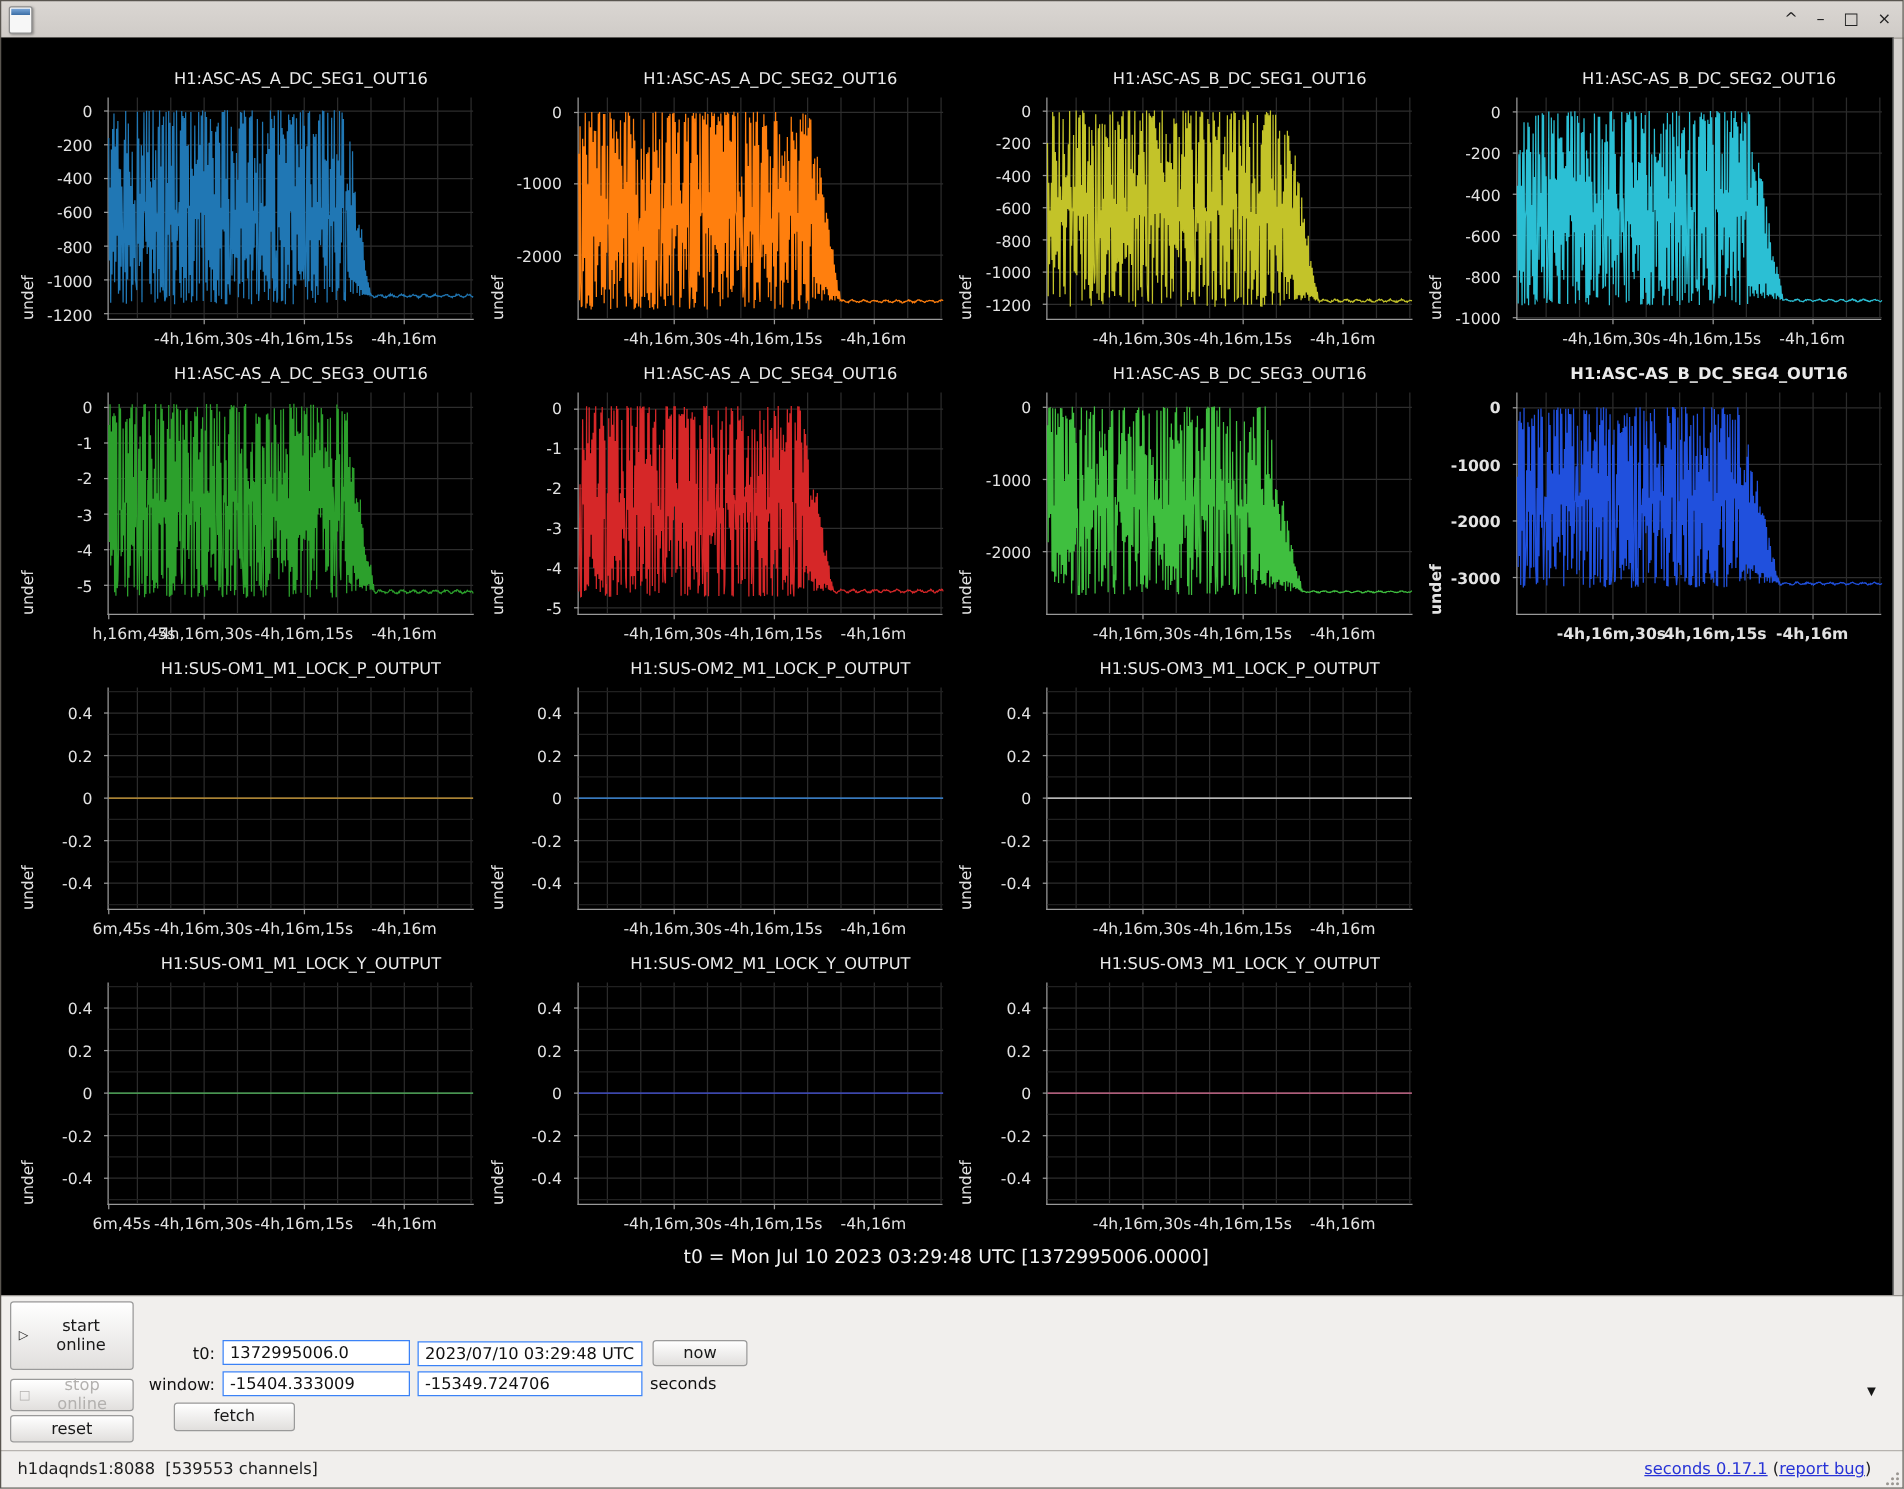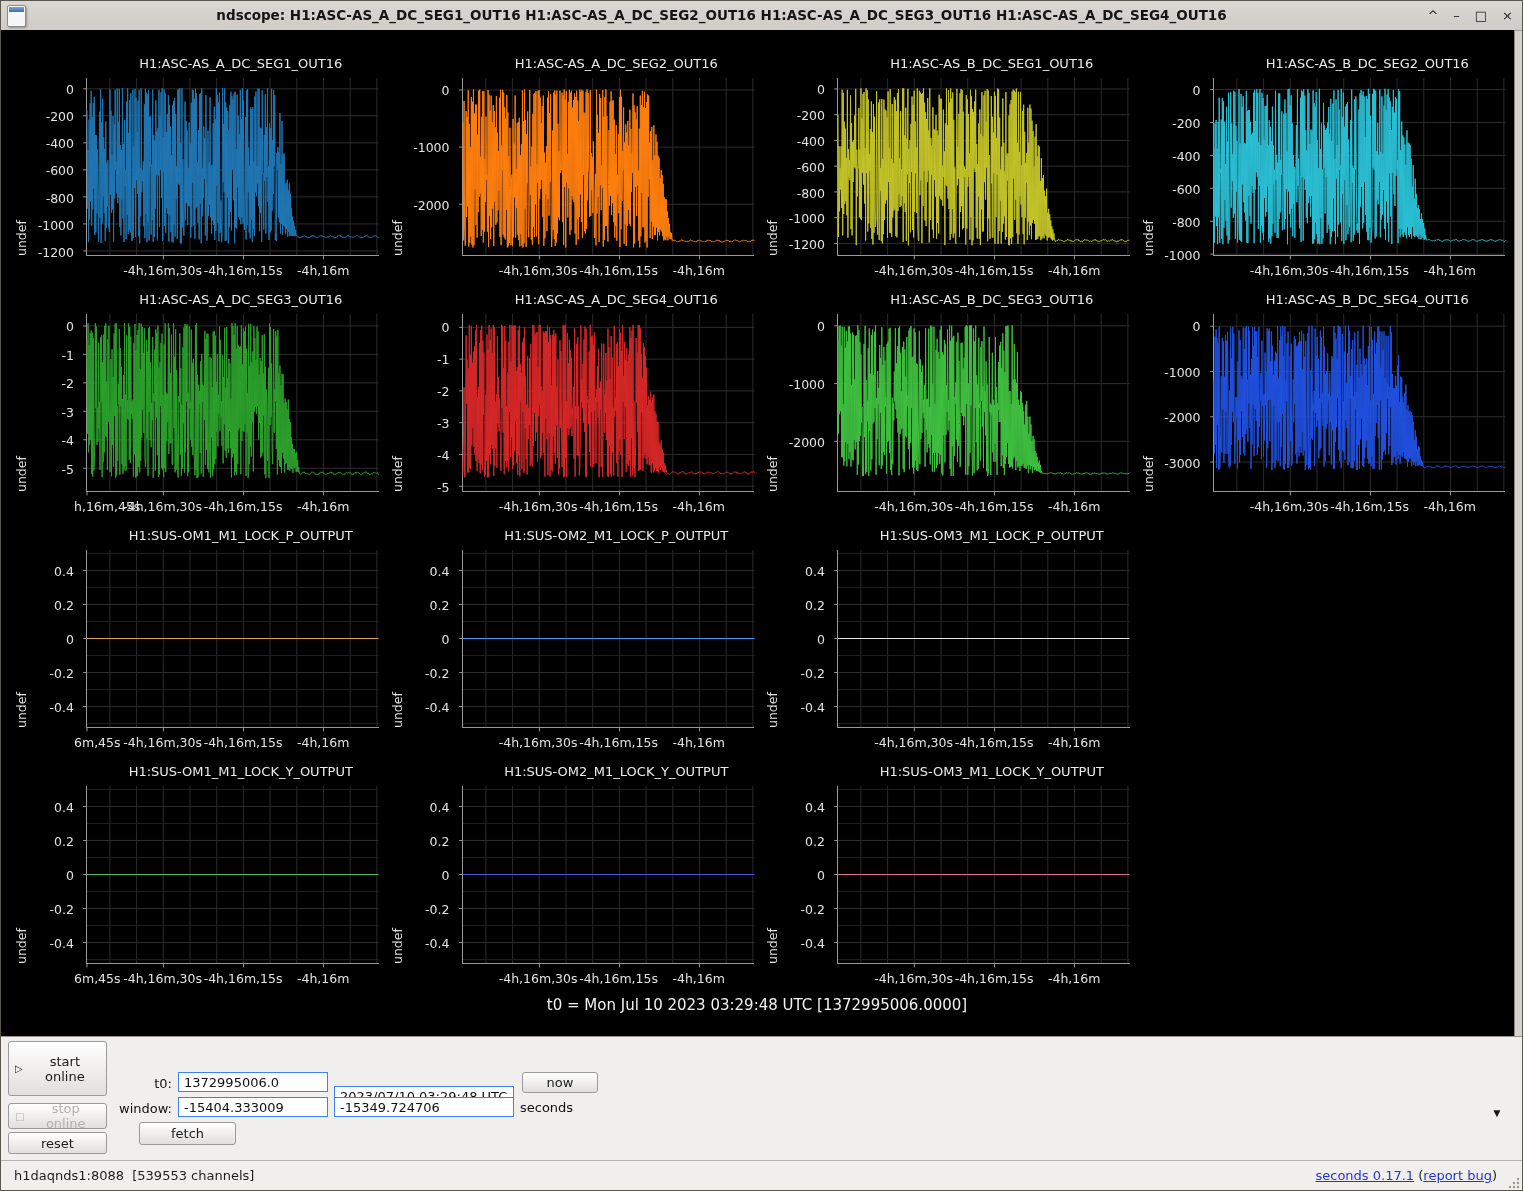--- a/index.html
+++ b/index.html
@@ -55,21 +55,21 @@
   .tab{height:22px;line-height:22px;padding:0 15px;font-size:13px;
        background:linear-gradient(#f4f3f2,#e3e1df);border:1px solid #ababab;border-bottom:none;
        border-radius:3px 3px 0 0;margin-right:3px;color:#1c1c1c;position:relative;}
   .tab.active{height:27px;line-height:27px;background:#fff;margin-bottom:-1px;z-index:3;}
 
   .lbl{position:absolute;font-size:13px;color:#111;text-align:right;white-space:nowrap;}
   .field{position:absolute;height:18px;border:1px solid #3b82f6;background:#fff;
          font-family:inherit;font-size:13px;padding:0 5px;color:#111;}
   #t0-label{left:120px;top:39px;width:52px;}
   #t0-gps{left:178px;top:35px;width:138px;}
-  #t0-utc{left:334px;top:49px;width:168px;}
+  #t0-utc{left:334px;top:36px;width:168px;}
   #now-btn{position:absolute;left:522px;top:35px;width:76px;height:21px;}
   #window-label{left:100px;top:64px;width:72px;}
   #win-start{left:178px;top:60px;width:138px;}
   #win-end{left:334px;top:60px;width:168px;}
   #seconds-label{position:absolute;left:520px;top:63px;font-size:13px;color:#111;}
   #fetch-btn{position:absolute;left:123px;top:85px;width:97px;height:23px;margin-left:16px;}
   #expand{position:absolute;right:14px;top:68px;font-size:12px;color:#161616;background:none;border:none;}
 
   
   .statusbar{position:absolute;left:0;top:1160px;width:1523px;height:31px;
@@ -81,21 +81,20 @@
 </style>
 </head>
 <body>
 
 <div class="frame"></div>
 
 <div class="titlebar">
   <div class="app-icon">
       <div class="bar"></div>
     </div>
-  <div class="title-text">ndscope: H1:ASC-AS_A_DC_SEG1_OUT16 H1:ASC-AS_A_DC_SEG2_OUT16 H1:ASC-AS_A_DC_SEG3_OUT16 H1:ASC-AS_A_DC_SEG4_OUT16</div>
   <div class="win-controls">
     <button class="win-btn">^</button>
     <button class="win-btn">–</button>
     <button class="win-btn">□</button>
     <button class="win-btn">×</button>
   </div>
 </div>
 
 <div class="plots-area">
   <div id="plots-grid">
@@ -418,21 +417,21 @@
             <line x1="81.10" y1="100" x2="81.10" y2="102.5" stroke="#999" stroke-width="1" vector-effect="non-scaling-stroke"></line>
             <polyline points="0.00,14.85 0.18,67.67 0.36,6.99 0.54,56.62 0.72,6.51 0.89,54.95 1.07,17.88 1.25,80.81 1.43,7.16 1.61,81.03 1.79,51.03 1.97,85.70 2.15,7.23 2.33,83.18 2.50,19.08 2.68,72.41 2.86,9.51 3.04,86.10 3.22,15.58 3.40,73.29 3.58,7.00 3.76,82.01 3.94,7.11 4.11,77.97 4.29,11.09 4.47,86.18 4.65,40.00 4.83,82.11 5.01,10.51 5.19,82.67 5.37,11.72 5.55,71.12 5.72,36.96 5.90,76.51 6.08,12.34 6.26,72.26 6.44,12.12 6.62,90.85 6.80,6.42 6.98,84.99 7.16,9.15 7.33,71.72 7.51,15.92 7.69,68.71 7.87,22.86 8.05,61.28 8.23,52.41 8.41,91.49 8.59,87.35 8.77,91.48 8.94,16.87 9.12,69.57 9.30,6.77 9.48,90.52 9.66,37.24 9.84,89.29 10.02,48.92 10.20,60.65 10.38,19.29 10.55,91.49 10.73,8.09 10.91,66.12 11.09,33.78 11.27,88.44 11.45,11.86 11.63,82.08 11.81,8.79 11.99,61.90 12.16,34.58 12.34,61.01 12.52,10.08 12.70,53.21 12.88,6.37 13.06,90.85 13.24,47.43 13.42,70.87 13.60,32.23 13.77,50.98 13.95,41.73 14.13,85.46 14.31,17.48 14.49,55.86 14.67,24.82 14.85,87.59 15.03,7.51 15.21,85.47 15.38,28.72 15.56,78.03 15.74,18.61 15.92,79.49 16.10,26.16 16.28,52.28 16.46,47.09 16.64,90.32 16.82,16.94 16.99,72.38 17.17,15.60 17.35,71.58 17.53,8.37 17.71,78.39 17.89,7.80 18.07,88.08 18.25,82.25 18.43,91.08 18.60,47.27 18.78,84.87 18.96,50.72 19.14,60.12 19.32,32.49 19.50,49.41 19.68,7.94 19.86,53.89 20.04,27.89 20.21,58.86 20.39,18.28 20.57,67.07 20.75,8.04 20.93,91.21 21.11,6.82 21.29,67.71 21.47,21.90 21.65,65.23 21.82,43.76 22.00,64.50 22.18,18.62 22.36,87.68 22.54,15.51 22.72,89.36 22.90,20.01 23.08,68.92 23.26,35.39 23.43,69.73 23.61,12.98 23.79,51.77 23.97,46.11 24.15,76.25 24.33,9.31 24.51,87.70 24.69,7.86 24.87,72.81 25.04,6.79 25.22,52.91 25.40,24.27 25.58,86.61 25.76,24.08 25.94,90.22 26.12,8.14 26.30,86.83 26.48,10.38 26.65,82.70 26.83,27.89 27.01,88.13 27.19,28.36 27.37,88.74 27.55,81.87 27.73,51.39 27.91,9.51 28.09,84.83 28.26,25.70 28.44,70.70 28.62,32.74 28.80,67.19 28.98,29.13 29.16,55.74 29.34,48.45 29.52,58.92 29.70,40.01 29.87,86.35 30.05,7.99 30.23,65.42 30.41,48.32 30.59,78.21 30.77,47.75 30.95,73.33 31.13,8.28 31.31,75.52 31.48,52.64 31.66,84.98 31.84,6.50 32.02,68.36 32.20,7.03 32.38,89.13 32.56,39.70 32.74,78.47 32.92,7.14 33.09,89.28 33.27,50.70 33.45,78.25 33.63,20.20 33.81,86.98 33.99,13.98 34.17,85.23 34.35,21.36 34.53,78.60 34.70,25.40 34.88,84.65 35.06,8.95 35.24,79.52 35.42,6.72 35.60,90.14 35.78,21.66 35.96,91.20 36.14,23.02 36.31,68.58 36.49,14.62 36.67,83.83 36.85,17.12 37.03,68.31 37.21,40.23 37.39,55.26 37.57,8.76 37.75,65.80 37.92,48.66 38.10,60.21 38.28,6.45 38.46,87.58 38.64,15.13 38.82,91.46 39.00,6.63 39.18,74.69 39.36,13.40 39.53,91.47 39.71,12.36 39.89,80.16 40.07,46.97 40.25,50.61 40.43,38.55 40.61,70.93 40.79,15.72 40.97,83.45 41.14,10.53 41.32,74.46 41.50,26.49 41.68,61.98 41.86,86.38 42.04,85.41 42.22,16.43 42.40,55.86 42.58,16.15 42.75,57.52 42.93,30.78 43.11,62.80 43.29,24.69 43.47,57.82 43.65,7.19 43.83,90.82 44.01,6.39 44.19,50.74 44.36,6.86 44.54,90.79 44.72,39.14 44.90,86.08 45.08,6.52 45.26,78.42 45.44,6.46 45.62,51.54 45.80,6.36 45.97,77.67 46.15,91.23 46.33,82.88 46.51,8.13 46.69,89.90 46.87,15.43 47.05,52.96 47.23,6.50 47.41,72.49 47.58,34.62 47.76,88.30 47.94,39.78 48.12,87.39 48.30,13.38 48.48,53.11 48.66,50.27 48.84,82.77 49.02,18.62 49.19,49.07 49.37,15.30 49.55,63.83 49.73,40.92 49.91,87.01 50.09,7.12 50.27,55.21 50.45,43.69 50.63,68.57 50.81,26.78 50.98,88.92 51.16,39.76 51.34,91.39 51.52,90.39 51.70,87.08 51.88,12.91 52.06,55.45 52.24,50.69 52.42,90.94 52.59,51.36 52.77,56.90 52.95,21.90 53.13,78.19 53.31,48.42 53.49,83.52 53.67,51.49 53.85,73.13 54.03,13.06 54.20,83.40 54.38,41.30 54.56,90.95 54.74,50.42 54.92,54.26 55.10,27.17 55.28,61.02 55.46,17.86 55.64,61.02 55.81,15.73 55.99,85.95 56.17,30.55 56.35,79.88 56.53,10.91 56.71,86.90 56.89,20.66 57.07,91.02 57.25,32.91 57.42,84.70 57.60,6.97 57.78,80.63 57.96,6.69 58.14,72.92 58.32,6.54 58.50,84.76 58.68,43.77 58.86,86.68 59.03,43.50 59.21,86.48 59.39,50.87 59.57,86.09 59.75,6.38 59.93,87.26 60.11,37.11 60.29,81.59 60.47,16.97 60.64,80.47 60.82,36.89 61.00,88.18 61.18,38.92 61.36,83.13 61.54,21.40 61.72,86.62 61.90,48.43 62.08,85.84 62.25,51.61 62.43,88.72 62.61,43.62 62.79,85.81 62.97,44.07 63.15,85.70 63.33,50.45 63.51,84.59 63.69,54.97 63.86,86.89 64.04,62.48 64.22,87.19 64.40,51.12 64.58,87.39 64.76,49.07 64.94,85.64 65.12,58.05 65.30,89.74 65.47,67.69 65.65,85.29 65.83,57.93 66.01,87.81 66.19,62.39 66.37,85.88 66.55,71.88 66.73,89.83 66.91,68.94 67.08,86.24 67.26,70.77 67.44,88.28 67.62,77.27 67.80,87.86 67.98,78.66 68.16,88.80 68.34,80.68 68.52,88.40 68.69,84.06 68.87,89.05 69.05,82.74 69.23,89.39 69.41,85.27 69.59,89.90 69.77,88.65 69.95,90.03 70.13,89.95 70.30,89.82 70.48,89.90 70.66,90.00 70.84,90.05 71.02,90.38 71.20,90.26 71.38,90.17 71.56,90.20 71.74,90.36 71.91,90.24 72.09,90.23 72.27,89.94 72.45,89.90 72.63,89.97 72.81,89.69 72.99,89.67 73.17,89.70 73.35,89.87 73.52,89.97 73.70,89.95 73.88,90.36 74.06,90.10 74.24,90.52 74.42,90.17 74.60,90.54 74.78,90.50 74.96,90.00 75.13,89.95 75.31,89.87 75.49,89.79 75.67,89.90 75.85,89.63 76.03,89.92 76.21,89.64 76.39,89.72 76.57,89.87 76.74,90.29 76.92,90.17 77.10,90.26 77.28,90.45 77.46,90.28 77.64,90.41 77.82,90.09 78.00,90.14 78.18,89.99 78.35,89.78 78.53,89.69 78.71,90.03 78.89,89.59 79.07,89.79 79.25,89.91 79.43,89.74 79.61,90.04 79.79,90.19 79.96,90.42 80.14,90.50 80.32,90.23 80.50,90.56 80.68,90.25 80.86,90.34 81.04,90.20 81.22,90.09 81.40,90.19 81.57,89.85 81.75,89.89 81.93,89.60 82.11,89.90 82.29,89.91 82.47,89.78 82.65,89.83 82.83,90.05 83.01,90.06 83.18,90.38 83.36,90.43 83.54,90.48 83.72,90.39 83.90,90.32 84.08,90.12 84.26,90.08 84.44,89.97 84.62,89.99 84.79,89.81 84.97,89.86 85.15,89.68 85.33,89.74 85.51,89.77 85.69,90.05 85.87,90.08 86.05,90.03 86.23,90.51 86.40,90.49 86.58,90.58 86.76,90.38 86.94,90.41 87.12,90.12 87.30,89.94 87.48,90.16 87.66,90.04 87.84,89.73 88.01,89.80 88.19,89.73 88.37,90.05 88.55,89.92 88.73,90.18 88.91,89.95 89.09,90.18 89.27,90.47 89.45,90.19 89.62,90.58 89.80,90.37 89.98,90.31 90.16,90.29 90.34,89.93 90.52,89.97 90.70,90.08 90.88,89.64 91.06,89.94 91.23,90.00 91.41,89.75 91.59,90.11 91.77,89.83 91.95,90.27 92.13,90.35 92.31,90.42 92.49,90.34 92.67,90.27 92.84,90.47 93.02,90.08 93.20,90.05 93.38,89.94 93.56,89.91 93.74,90.02 93.92,90.03 94.10,89.75 94.28,89.81 94.45,89.85 94.63,89.93 94.81,90.00 94.99,90.13 95.17,90.20 95.35,90.40 95.53,90.27 95.71,90.31 95.89,90.46 96.06,90.22 96.24,90.31 96.42,90.19 96.60,89.86 96.78,90.06 96.96,89.67 97.14,89.71 97.32,89.87 97.50,89.69 97.67,90.02 97.85,90.22 98.03,90.14 98.21,90.07 98.39,90.28 98.57,90.28 98.75,90.40 98.93,90.29 99.11,90.16 99.28,90.28 99.46,90.18 99.64,90.15 99.82,89.80 100.00,89.62" fill="none" stroke="#3fbf3f" stroke-width="1" vector-effect="non-scaling-stroke"></polyline>
           </svg>
         </div>
         <div class="p-xlabels">
           <div class="p-xtick" style="left: 26.2%;">-4h,16m,30s</div>
           <div class="p-xtick" style="left: 53.7%;">-4h,16m,15s</div>
           <div class="p-xtick" style="left: 81.1%;">-4h,16m</div>
         </div>
       </div>
-      <div class="panel" style="grid-area: 2 / 4;">
+      <div class="panel" style="grid-area: 2 / 4; font-weight: bold;">
         <div class="p-title">H1:ASC-AS_B_DC_SEG4_OUT16</div>
         <div class="p-ylabel">undef</div>
         <div class="p-ylabels">
           <div class="p-ytick" style="top: 6.90537%;">0</div>
           <div class="p-ytick" style="top: 32.4808%;">-1000</div>
           <div class="p-ytick" style="top: 58.0563%;">-2000</div>
           <div class="p-ytick" style="top: 83.6317%;">-3000</div>
         </div>
         <div class="p-box">
           <svg viewBox="0 0 100 100" preserveAspectRatio="none">

